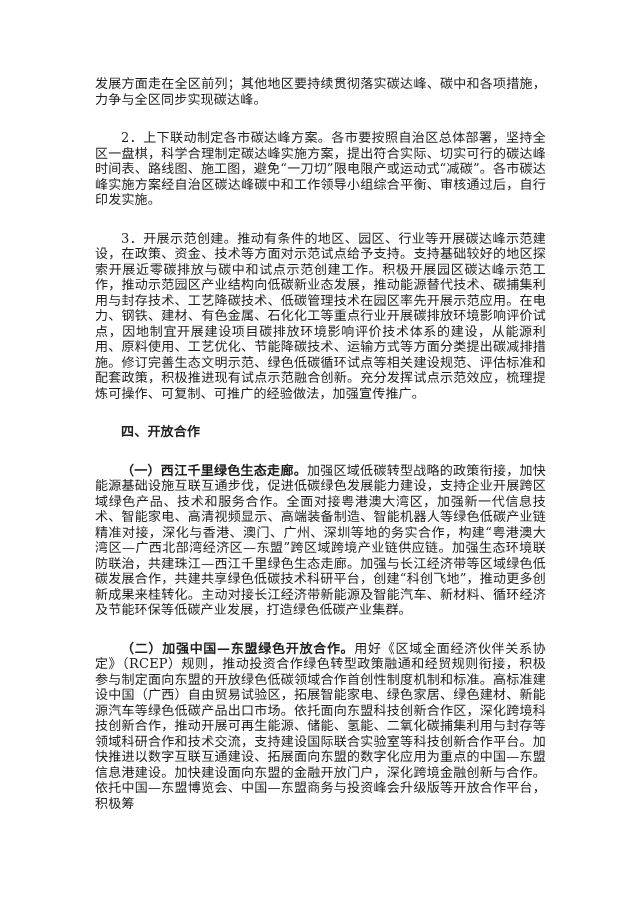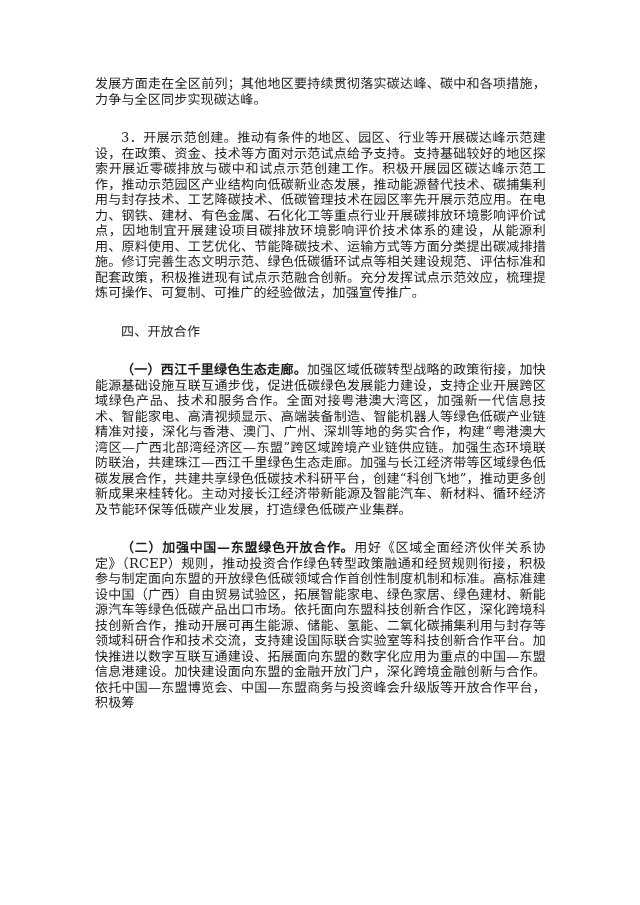--- a/index.html
+++ b/index.html
@@ -29,35 +29,36 @@
     margin: 0 0 23px 0;
     text-indent: 2em;
   }
   .para.no-indent {
     text-indent: 0;
   }
   .section-heading {
     margin: 0 0 23px 0;
     text-indent: 2em;
     font-size: 13px;
-    font-weight: normal;
+    font-weight: bold;
     line-height: 15.5px;
   }
   .lead {
     font-weight: bold;
   }
 </style>
 </head>
 <body>
 
 <div class="page">
   <div class="doc-body">
 
     <p class="para no-indent">发展方面走在全区前列；其他地区要持续贯彻落实碳达峰、碳中和各项措施，力争与全区同步实现碳达峰。</p>
 
+    <p class="para">2．上下联动制定各市碳达峰方案。各市要按照自治区总体部署，坚持全区一盘棋，科学合理制定碳达峰实施方案，提出符合实际、切实可行的碳达峰时间表、路线图、施工图，避免“一刀切”限电限产或运动式“减碳”。各市碳达峰实施方案经自治区碳达峰碳中和工作领导小组综合平衡、审核通过后，自行印发实施。</p>
 
     <p class="para">3．开展示范创建。推动有条件的地区、园区、行业等开展碳达峰示范建设，在政策、资金、技术等方面对示范试点给予支持。支持基础较好的地区探索开展近零碳排放与碳中和试点示范创建工作。积极开展园区碳达峰示范工作，推动示范园区产业结构向低碳新业态发展，推动能源替代技术、碳捕集利用与封存技术、工艺降碳技术、低碳管理技术在园区率先开展示范应用。在电力、钢铁、建材、有色金属、石化化工等重点行业开展碳排放环境影响评价试点，因地制宜开展建设项目碳排放环境影响评价技术体系的建设，从能源利用、原料使用、工艺优化、节能降碳技术、运输方式等方面分类提出碳减排措施。修订完善生态文明示范、绿色低碳循环试点等相关建设规范、评估标准和配套政策，积极推进现有试点示范融合创新。充分发挥试点示范效应，梳理提炼可操作、可复制、可推广的经验做法，加强宣传推广。</p>
 
     <h2 class="section-heading">四、开放合作</h2>
 
     <p class="para"><strong class="lead">（一）西江千里绿色生态走廊。</strong><span>加强区域低碳转型战略的政策衔接，加快能源基础设施互联互通步伐，促进低碳绿色发展能力建设，支持企业开展跨区域绿色产品、技术和服务合作。全面对接粤港澳大湾区，加强新一代信息技术、智能家电、高清视频显示、高端装备制造、智能机器人等绿色低碳产业链精准对接，深化与香港、澳门、广州、深圳等地的务实合作，构建“粤港澳大湾区—广西北部湾经济区—东盟”跨区域跨境产业链供应链。加强生态环境联防联治，共建珠江—西江千里绿色生态走廊。加强与长江经济带等区域绿色低碳发展合作，共建共享绿色低碳技术科研平台，创建“科创飞地”，推动更多创新成果来桂转化。主动对接长江经济带新能源及智能汽车、新材料、循环经济及节能环保等低碳产业发展，打造绿色低碳产业集群。</span></p>
 
     <p class="para"><strong class="lead">（二）加强中国—东盟绿色开放合作。</strong><span>用好《区域全面经济伙伴关系协定》（RCEP）规则，推动投资合作绿色转型政策融通和经贸规则衔接，积极参与制定面向东盟的开放绿色低碳领域合作首创性制度机制和标准。高标准建设中国（广西）自由贸易试验区，拓展智能家电、绿色家居、绿色建材、新能源汽车等绿色低碳产品出口市场。依托面向东盟科技创新合作区，深化跨境科技创新合作，推动开展可再生能源、储能、氢能、二氧化碳捕集利用与封存等领域科研合作和技术交流，支持建设国际联合实验室等科技创新合作平台。加快推进以数字互联互通建设、拓展面向东盟的数字化应用为重点的中国—东盟信息港建设。加快建设面向东盟的金融开放门户，深化跨境金融创新与合作。依托中国—东盟博览会、中国—东盟商务与投资峰会升级版等开放合作平台，积极筹</span></p>
 
   </div>

